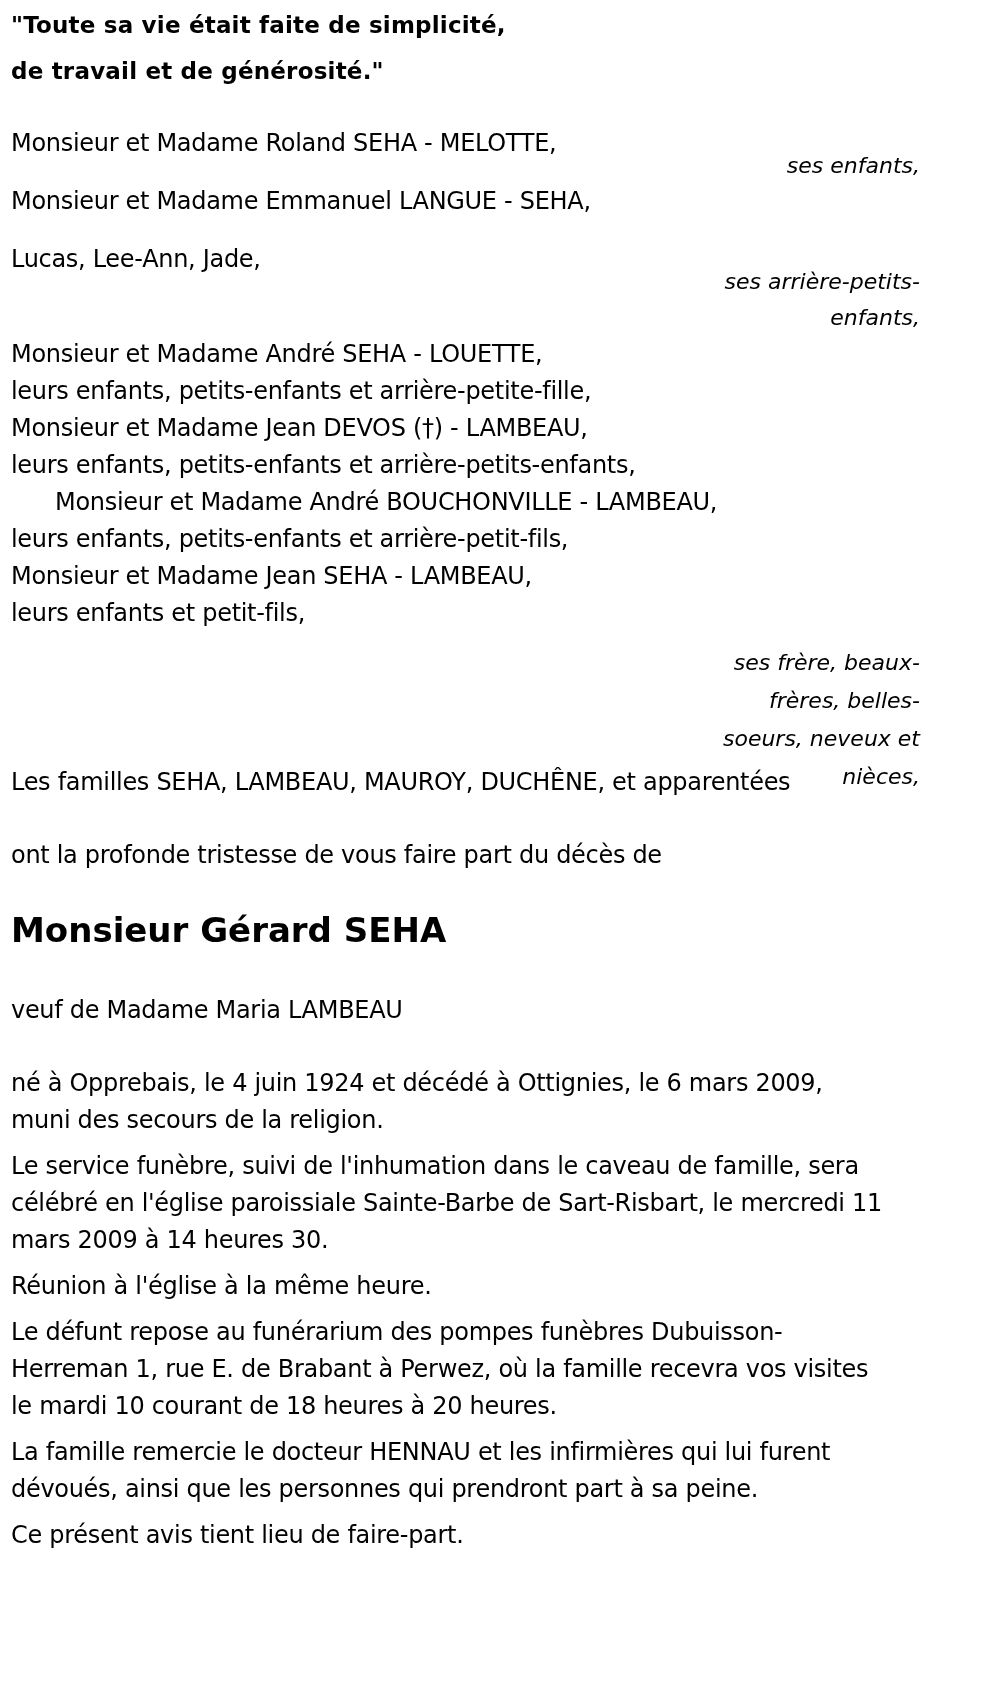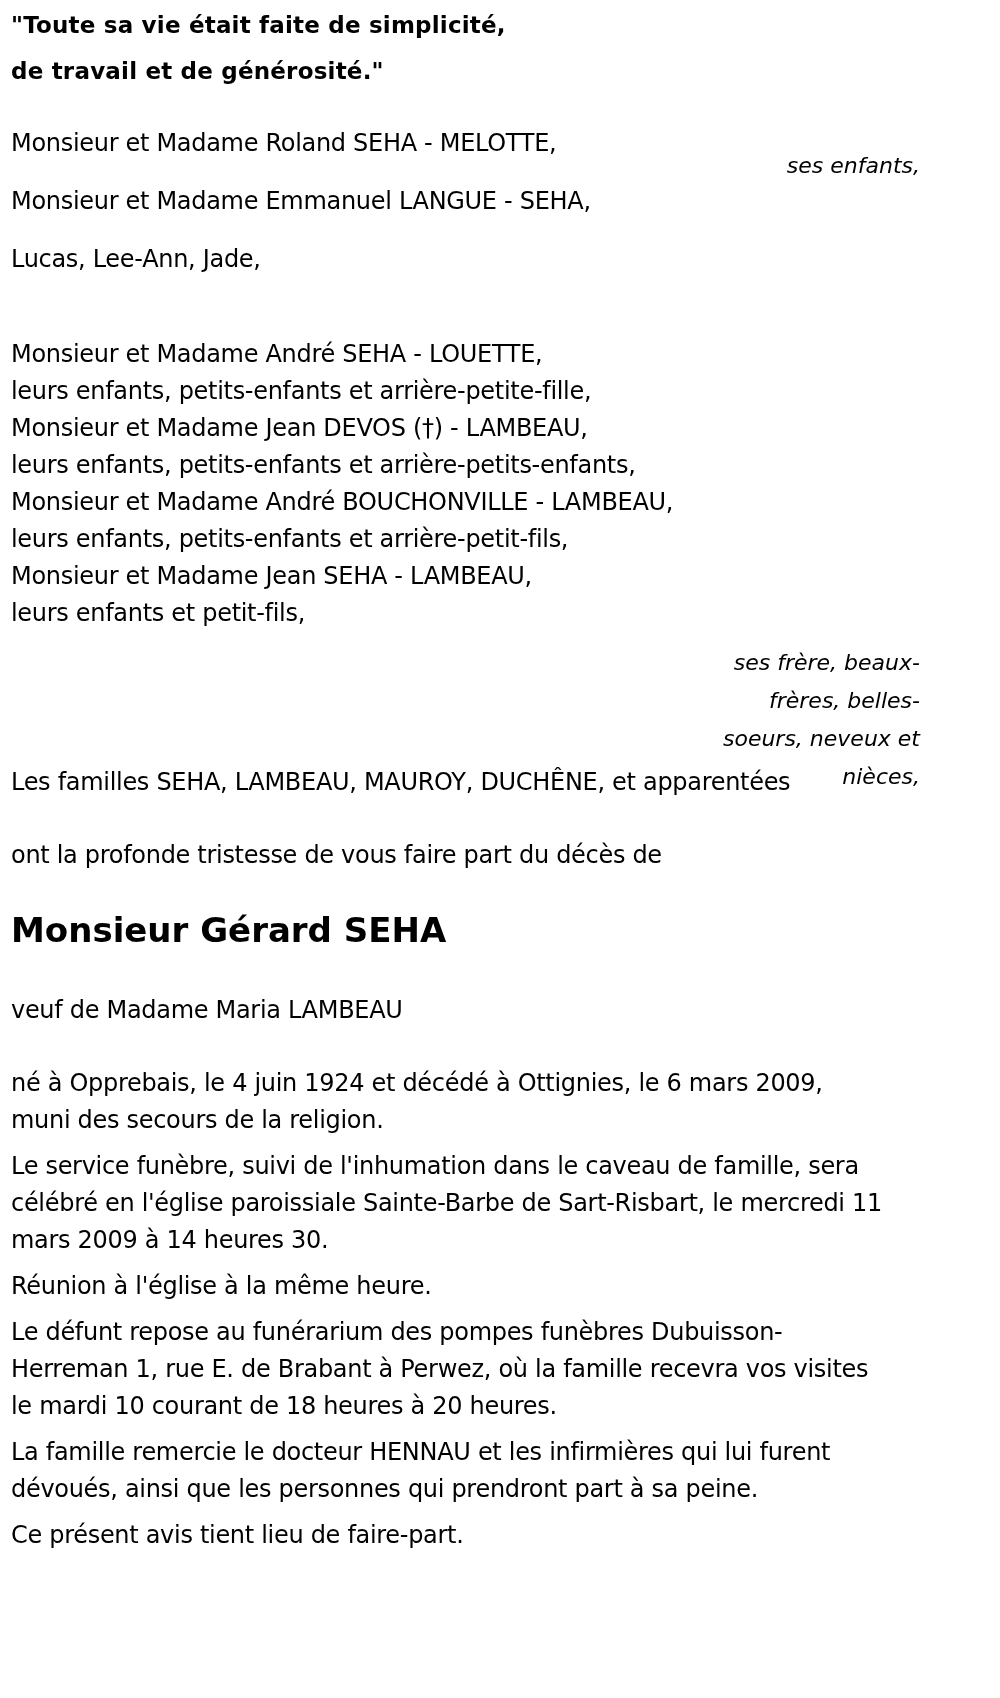--- a/index.html
+++ b/index.html
@@ -26,26 +26,30 @@
   <div class="ln quote" style="top:56px;">de travail et de générosité."</div>
 
   <div class="ln" style="top:128px;">Monsieur et Madame Roland SEHA - MELOTTE,</div>
   <div class="rel-wrap" style="top:147px;">
     <span class="rel-line">ses enfants,</span>
   </div>
 
   <div class="ln" style="top:186px;">Monsieur et Madame Emmanuel LANGUE - SEHA,</div>
 
   <div class="ln" style="top:244px;">Lucas, Lee-Ann, Jade,</div>
+  <div class="rel-wrap" style="top:263px;">
+    <span class="rel-line">ses arrière-petits-</span>
+    <span class="rel-line" style="margin-top:-2px;">enfants,</span>
+  </div>
 
   <div class="ln" style="top:339px;text-align:right;">Monsieur et Madame André SEHA - LOUETTE,</div>
   <div class="ln" style="top:376px;">leurs enfants, petits-enfants et arrière-petite-fille,</div>
   <div class="ln" style="top:413px;">Monsieur et Madame Jean DEVOS (†) - LAMBEAU,</div>
   <div class="ln" style="top:450px;">leurs enfants, petits-enfants et arrière-petits-enfants,</div>
-  <div class="ln" style="top:487px;">Monsieur et Madame André BOUCHONVILLE - LAMBEAU,</div>
+  <div class="ln" style="top:487px;margin-left:44px;">Monsieur et Madame André BOUCHONVILLE - LAMBEAU,</div>
   <div class="ln" style="top:524px;">leurs enfants, petits-enfants et arrière-petit-fils,</div>
   <div class="ln" style="top:561px;">Monsieur et Madame Jean SEHA - LAMBEAU,</div>
   <div class="ln" style="top:598px;">leurs enfants et petit-fils,</div>
   <div class="rel-wrap" style="top:616px;margin-top:28px;">
     <span class="rel-line">ses frère, beaux-</span>
     <span class="rel-line">frères, belles-</span>
     <span class="rel-line">soeurs, neveux et</span>
     <span class="rel-line">nièces,</span>
   </div>
 

